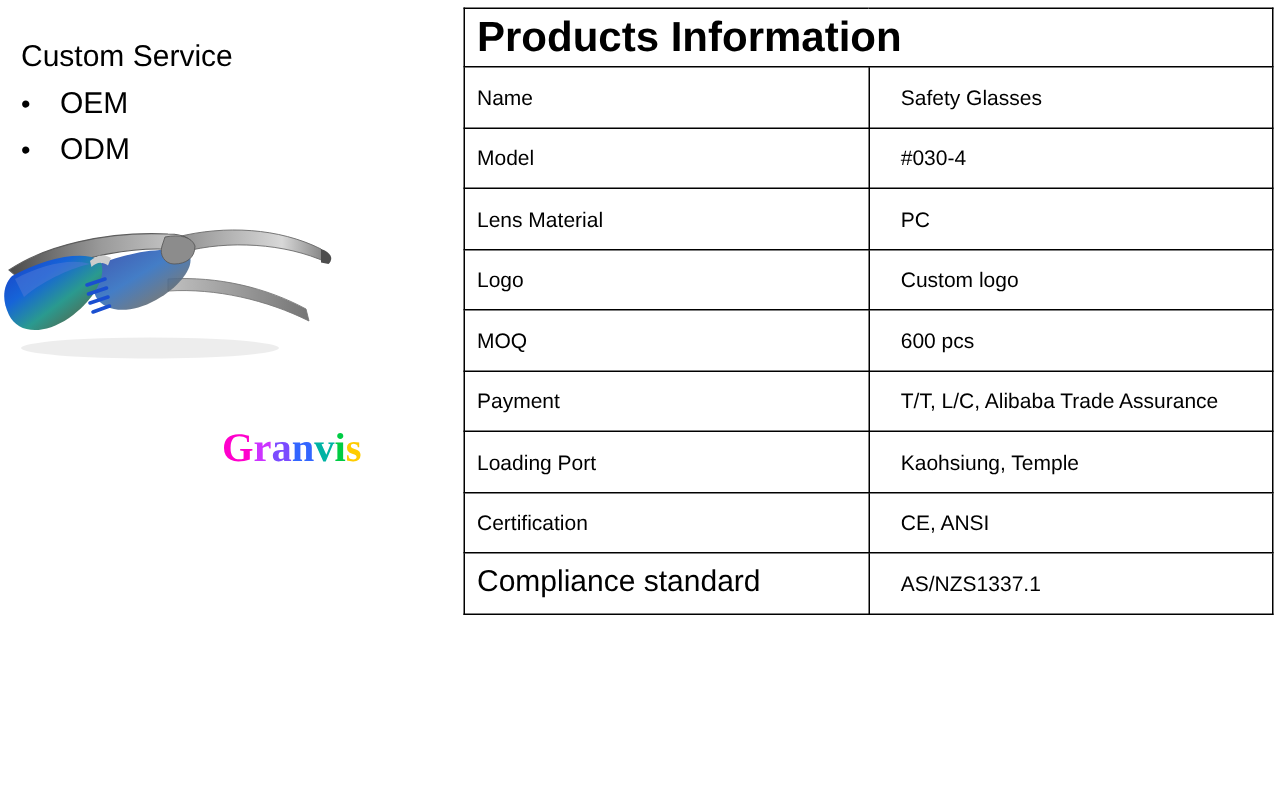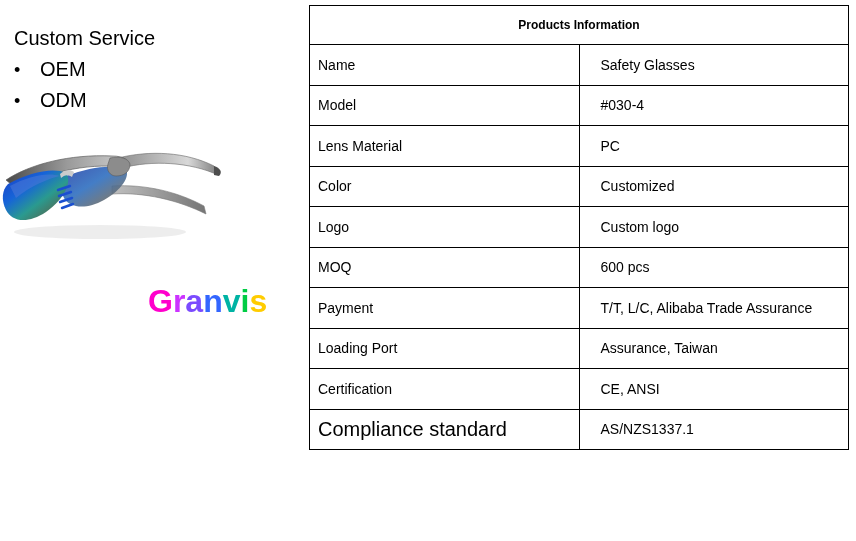--- a/index.html
+++ b/index.html
@@ -58,24 +58,24 @@
     top: 128px;
     width: 240px;
     height: 135px;
   }
 
   
   #brand-logo {
     position: absolute;
     left: 148px;
     top: 283px;
-    font-size: 32px;
+    font-size: 27px;
     font-weight: bold;
     letter-spacing: 0px;
-    font-family: Liberation Sans, sans-serif;
+    font-family: Liberation Serif, serif;
     white-space: nowrap;
   }
   #brand-logo span {
     display: inline-block;
   }
 
   
   #products-table {
     position: absolute;
     left: 309px;
@@ -90,24 +90,23 @@
     height: 39.5px;
     vertical-align: middle;
     text-align: left;
     font-size: 14px;
     font-weight: normal;
     font-family: "Liberation Sans", sans-serif;
     overflow: hidden;
     white-space: nowrap;
   }
   #products-table .header-cell {
-    font-size: 12px;
+    font-size: 28px;
     font-weight: bold;
     height: 38px;
-    text-align: center;
   }
   #products-table .label-col {
     width: 177px;
   }
   #products-table .value-col {
     width: 361px;
     padding-left: 21px;
   }
   #products-table .small-label {
     font-size: 20px;
@@ -201,38 +200,34 @@
       </tr>
       <tr>
         <td class="label-col">Model</td>
         <td class="value-col">#030-4</td>
       </tr>
       <tr>
         <td class="label-col">Lens Material</td>
         <td class="value-col">PC</td>
       </tr>
       <tr>
-        <td class="label-col">Color</td>
-        <td class="value-col">Customized</td>
-      </tr>
-      <tr>
         <td class="label-col">Logo</td>
         <td class="value-col">Custom logo</td>
       </tr>
       <tr>
         <td class="label-col">MOQ</td>
         <td class="value-col">600 pcs</td>
       </tr>
       <tr>
         <td class="label-col">Payment</td>
         <td class="value-col">T/T, L/C, Alibaba Trade Assurance</td>
       </tr>
       <tr>
         <td class="label-col">Loading Port</td>
-        <td class="value-col">Assurance, Taiwan</td>
+        <td class="value-col">Kaohsiung, Temple</td>
       </tr>
       <tr>
         <td class="label-col">Certification</td>
         <td class="value-col">CE, ANSI</td>
       </tr>
       <tr>
         <td class="label-col small-label">Compliance standard</td>
         <td class="value-col">AS/NZS1337.1</td>
       </tr>
     </tbody>

